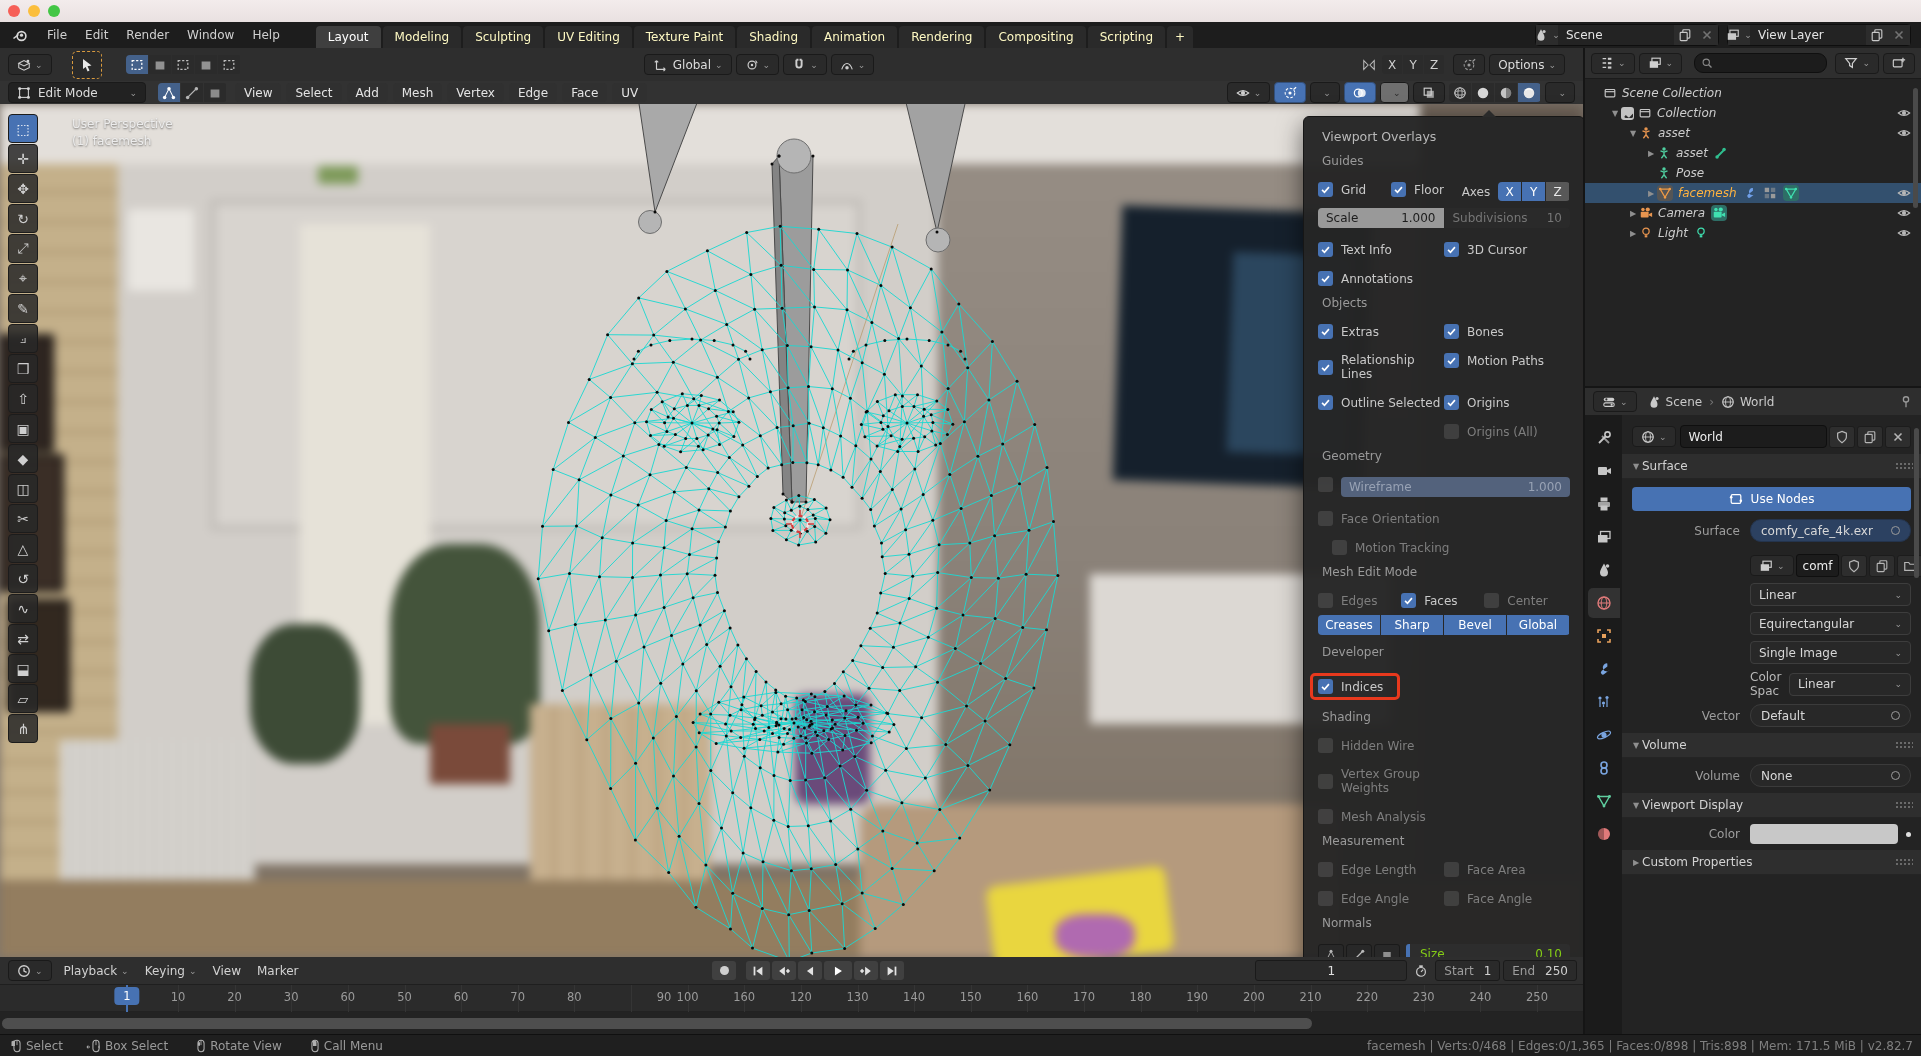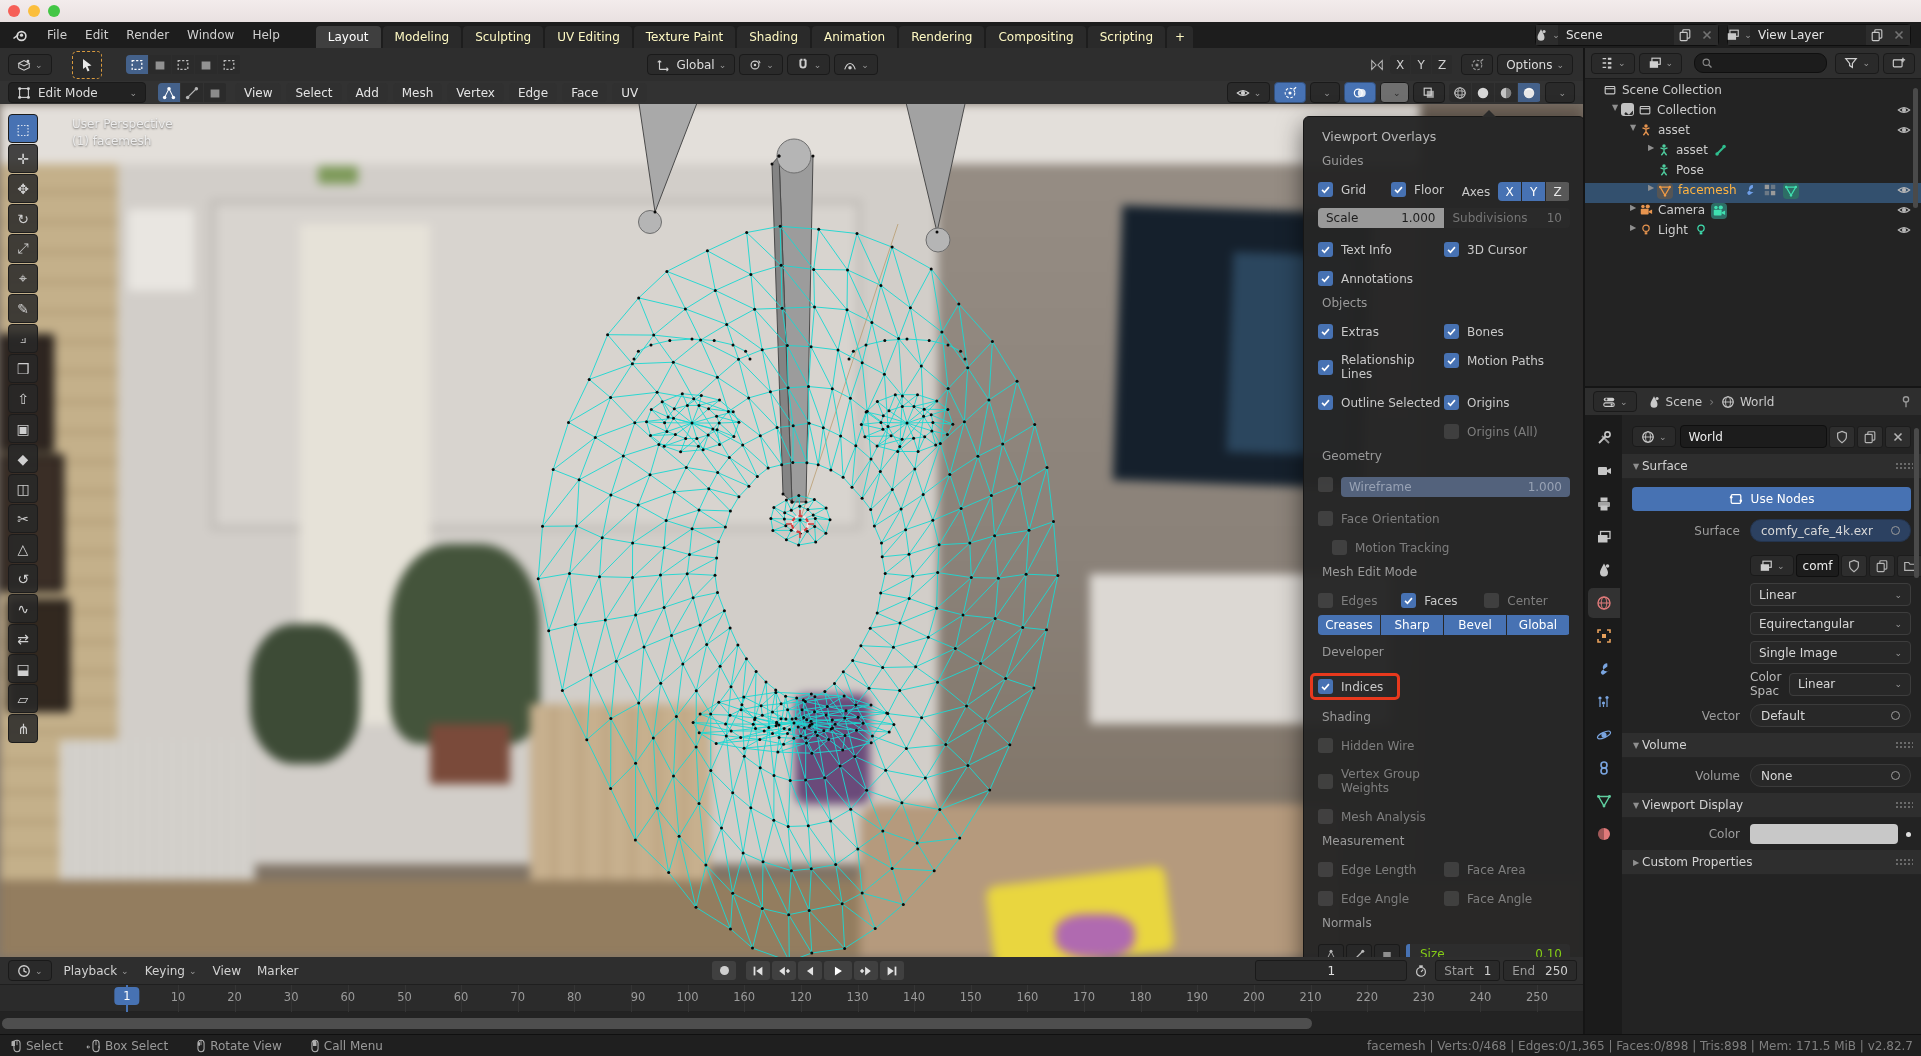--- a/index.html
+++ b/index.html
@@ -75,21 +75,21 @@
   .bluebtns>div{flex:1;background:#4772b3;color:#fff;text-align:center;padding:3px 0;margin-right:1px;}
   .redbox{display:inline-flex;align-items:center;border:3px solid #e8391d;border-radius:5px;padding:3px 14px 3px 5px;margin-left:-8px;}
   .nbtn{width:24px;height:20px;background:#282828;border:1px solid #1a1a1a;display:flex;align-items:center;justify-content:center;margin-right:2px;border-radius:3px;}
   .sizeslide{flex:1;height:20px;background:#2d2d2d;border-radius:3px;color:#84cc16;display:flex;justify-content:space-between;align-items:center;padding:0 8px;position:relative;overflow:hidden;}
   .sizeslide:before{content:"";position:absolute;left:0;top:0;bottom:0;width:4px;background:#4772b3;}
 
   
   #outliner{left:1585px;top:48px;width:336px;height:340px;background:#232323;}
   #outl-head{height:30px;background:#2e2e2e;border-bottom:1px solid #1b1b1b;display:flex;align-items:center;padding:0 6px;}
   .search{flex:1;height:18px;background:#1c1c1c;border:1px solid #0f0f0f;border-radius:9px;margin:0 8px;display:flex;align-items:center;padding:0 6px;color:#888;}
-  .outl-row{height:20px;display:flex;align-items:flex-start;padding-left:6px;color:#cdcdcd;position:relative;}
+  .outl-row{height:20px;display:flex;align-items:center;padding-left:6px;color:#cdcdcd;position:relative;font-style:italic;}
   .outl-row.sel{background:#33506e;}
   .outl-row.sel .lbl{color:#ffb340;}
   .outl-row .lbl{margin-left:5px;}
   .outl-row .eye{position:absolute;right:10px;}
   .tri{color:#8f8f8f;font-size:8px;width:12px;display:inline-block;text-align:center;}
   .obox{background:#555;border-radius:4px;padding:1px;display:inline-flex;}
   .gbox{background:#2e6e66;border-radius:4px;padding:1px;display:inline-flex;}
 
   #props{left:1585px;top:388px;width:336px;height:646px;background:#232323;}
   #props-head{height:27px;background:#2e2e2e;border-bottom:1px solid #1b1b1b;display:flex;align-items:center;padding:0 8px;color:#c9c9c9;}
@@ -549,21 +549,21 @@
       </div>
       <div style="width:20px">
         <span style="color:#cfcfcf">Z</span>
       </div>
     </div>
   <span class="hbtn" style="margin-left:8px">
       <svg class="ic" style="color:#9a9a9a">
         <use href="#gizmoico"></use>
       </svg>
     </span>
-  <span class="hbtn" style="margin-right:10px">
+  <span class="hbtn" style="margin-right:18px">
     <span>Options</span>
       <span class="chev">⌄</span>
     </span>
 </div>
 
 <div id="vpheader" class="abs">
   <span class="hbtn" style="margin-left:8px;background:#222;min-width:120px">
     <svg class="ic" style="color:#d8d8d8;margin-right:7px">
         <use href="#editmodeico"></use>
       </svg>
@@ -1978,21 +1978,21 @@
       <span class="rlab" style="left:347.8px">60</span>
       <span class="rtick" style="left:404.5px"></span>
       <span class="rlab" style="left:404.5px">50</span>
       <span class="rtick" style="left:461.1px"></span>
       <span class="rlab" style="left:461.1px">60</span>
       <span class="rtick" style="left:517.7px"></span>
       <span class="rlab" style="left:517.7px">70</span>
       <span class="rtick" style="left:574.3px"></span>
       <span class="rlab" style="left:574.3px">80</span>
       <span class="rtick" style="left:631.0px"></span>
-      <span class="rlab" style="left:638px">90</span>
+      <span class="rlab" style="left:664px">90</span>
       <span class="rtick" style="left:687.6px"></span>
       <span class="rlab" style="left:687.6px">100</span>
       <span class="rtick" style="left:744.2px"></span>
       <span class="rlab" style="left:744.2px">160</span>
       <span class="rtick" style="left:800.9px"></span>
       <span class="rlab" style="left:800.9px">120</span>
       <span class="rtick" style="left:857.5px"></span>
       <span class="rlab" style="left:857.5px">130</span>
       <span class="rtick" style="left:914.1px"></span>
       <span class="rlab" style="left:914.1px">140</span>

